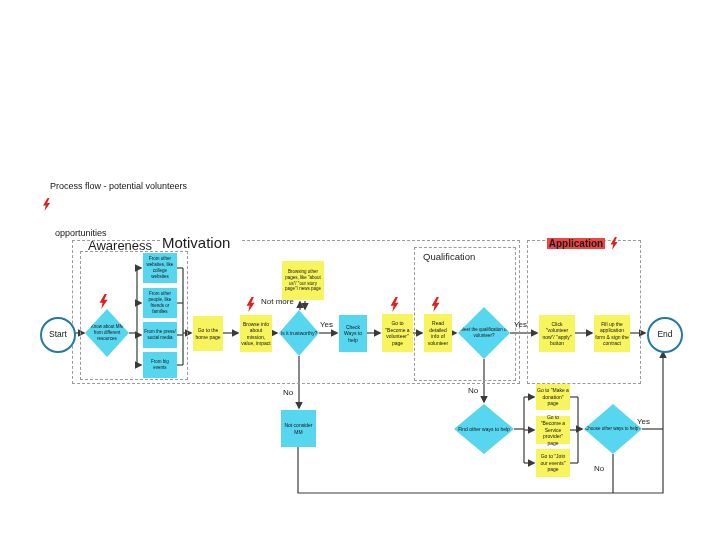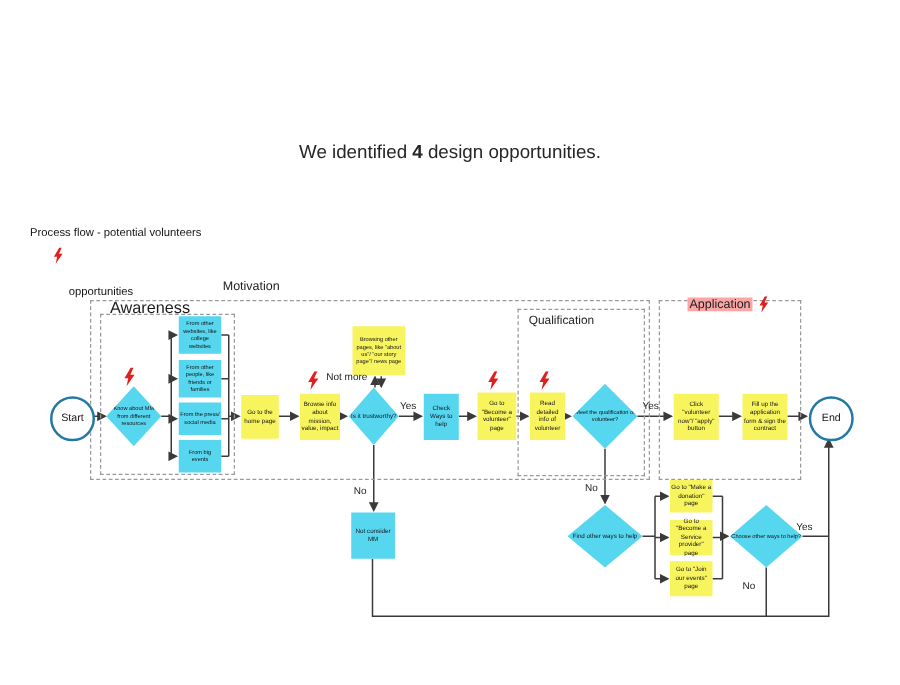--- a/index.html
+++ b/index.html
@@ -32,23 +32,22 @@
 <body>
 
 <div class="canvas">
 
   <svg width="0" height="0" style="position:absolute" aria-hidden="true">
     <defs>
       <path id="bolt" d="M6.2 0 L0.8 9.2 L4 9.2 L2.6 16 L9.4 6.2 L5.8 6.2 L8.6 0 Z"></path>
     </defs>
   </svg>
 
-  <div class="subtitle"><span>We identified </span><b>4</b><span> design opportunities.</span></div>
-
-  <div class="legend-line" style="left:24px;top:181px;">Process flow - potential volunteers</div>
+
+  <div class="legend-line" style="left:50px;top:181px;">Process flow - potential volunteers</div>
   <svg class="bolt" viewBox="0 0 10 16" style="left:42px;top:198px;width:9px;height:13px;">
       <use href="#bolt"></use>
     </svg>
   <div class="legend-line" style="left:55px;top:200px;margin-top:28px;">opportunities</div>
 
   <svg class="wires" width="720" height="548" viewBox="0 0 720 548">
     <defs>
       <marker id="arr" viewBox="0 0 10 10" refX="8" refY="5" markerWidth="6.5" markerHeight="6.5" orient="auto-start-reverse">
         <path d="M0,0 L10,5 L0,10 z" fill="#3a3a3a"></path>
       </marker>
@@ -94,25 +93,25 @@
       <path d="M642 429 H663"></path>
       <path d="M613 454 V493"></path>
     </g>
   </svg>
 
   <div class="sec" style="left:72px;top:240px;width:446px;height:142px;"></div>
   <div class="sec" style="left:80px;top:251px;width:106px;height:127px;"></div>
   <div class="sec" style="left:414px;top:247px;width:100px;height:132px;"></div>
   <div class="sec" style="left:527px;top:240px;width:112px;height:142px;"></div>
 
-  <div class="sec-label" style="left:160px;top:224px;width:78px;text-align:center;font-size:10px;">Motivation</div>
+  <div class="sec-label" style="left:160px;top:234px;width:78px;font-size:15px;">Motivation</div>
   <div class="sec-label" style="left:86px;top:238px;font-size:13px;background:transparent;">Awareness</div>
   <div class="sec-label" style="left:421px;top:251px;font-size:9.5px;background:transparent;">Qualification</div>
   <div class="app-label-row" style="left:527px;top:237px;width:112px;">
-    <span style="font-size:10px;background:#fca5a5;padding:0 2px;">Application</span>
+    <span style="font-size:10px;background:#ef4444;padding:0 2px;font-weight:bold;">Application</span>
     <svg class="bolt-inline" viewBox="0 0 10 16" style="width:10px;height:13px;">
         <use href="#bolt"></use>
       </svg>
   </div>
 
   <div class="node terminal" style="left:40px;top:317px;width:32px;height:32px;">
       <span>Start</span>
     </div>
   <div class="node terminal" style="left:647px;top:317px;width:32px;height:32px;">
       <span>End</span>

